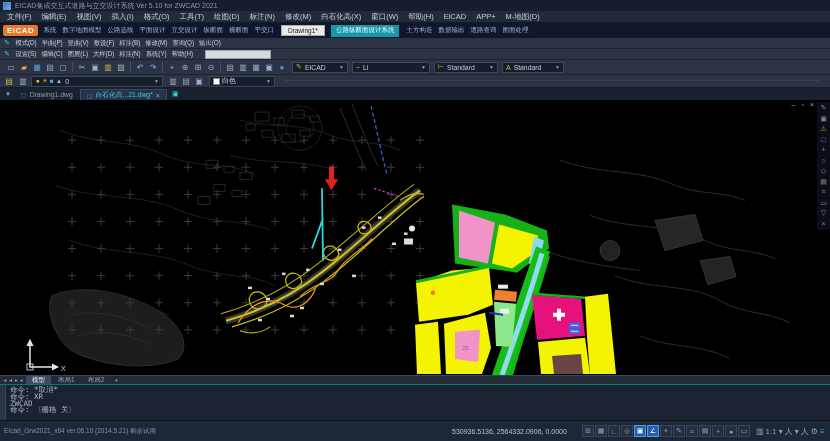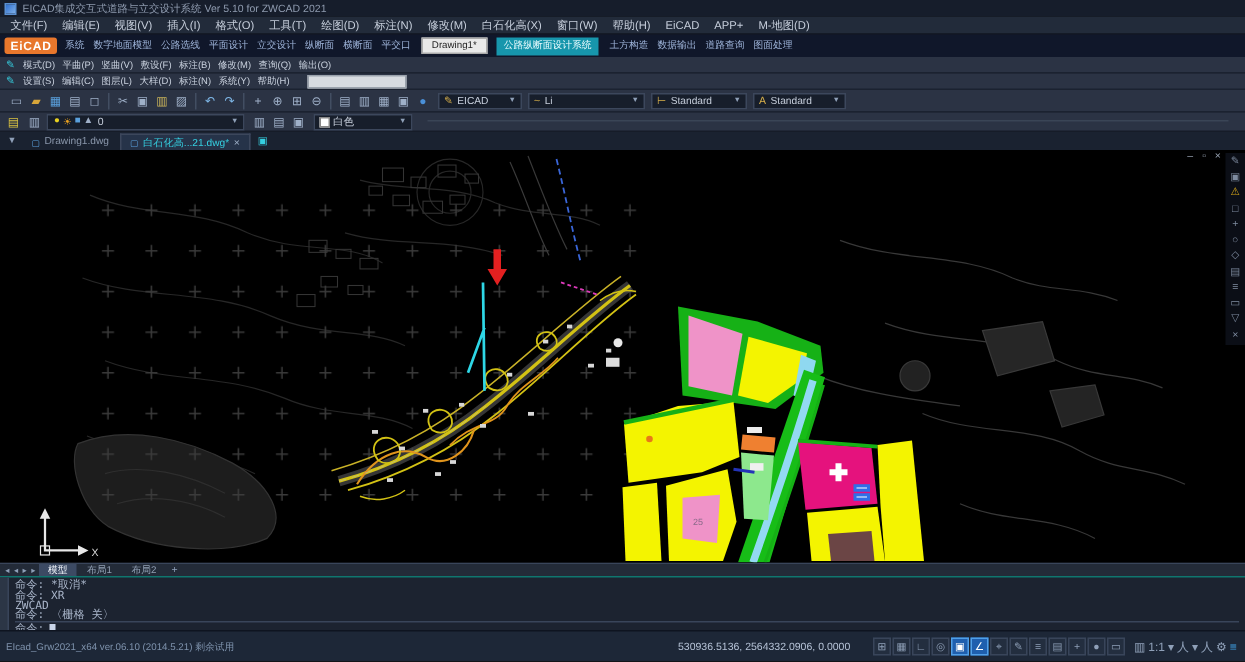--- a/index.html
+++ b/index.html
@@ -423,24 +423,20 @@
     <span class="addtab">+</span>
   </div>
 
   <div class="cmdpanel">
     <div class="cmdgrip"></div>
     <div class="cmdbody">
       <div class="cmdline">命令: *取消*</div>
       <div class="cmdline">命令: XR</div>
       <div class="cmdline">ZWCAD</div>
       <div class="cmdline">命令: 〈栅格 关〉</div>
-      <div class="cmdprompt">
-        <span class="cmdline">命令:</span>
-        <span class="caret"></span>
-      </div>
     </div>
   </div>
 
   <div class="statusbar">
     <span class="sbleft">EIcad_Grw2021_x64 ver.06.10 (2014.5.21) 剩余试用</span>
     <span class="sbcoords">530936.5136, 2564332.0906, 0.0000</span>
     <span class="sbtoggles">
         <span class="stog">⊞</span>
         <span class="stog">▦</span>
         <span class="stog">∟</span>

